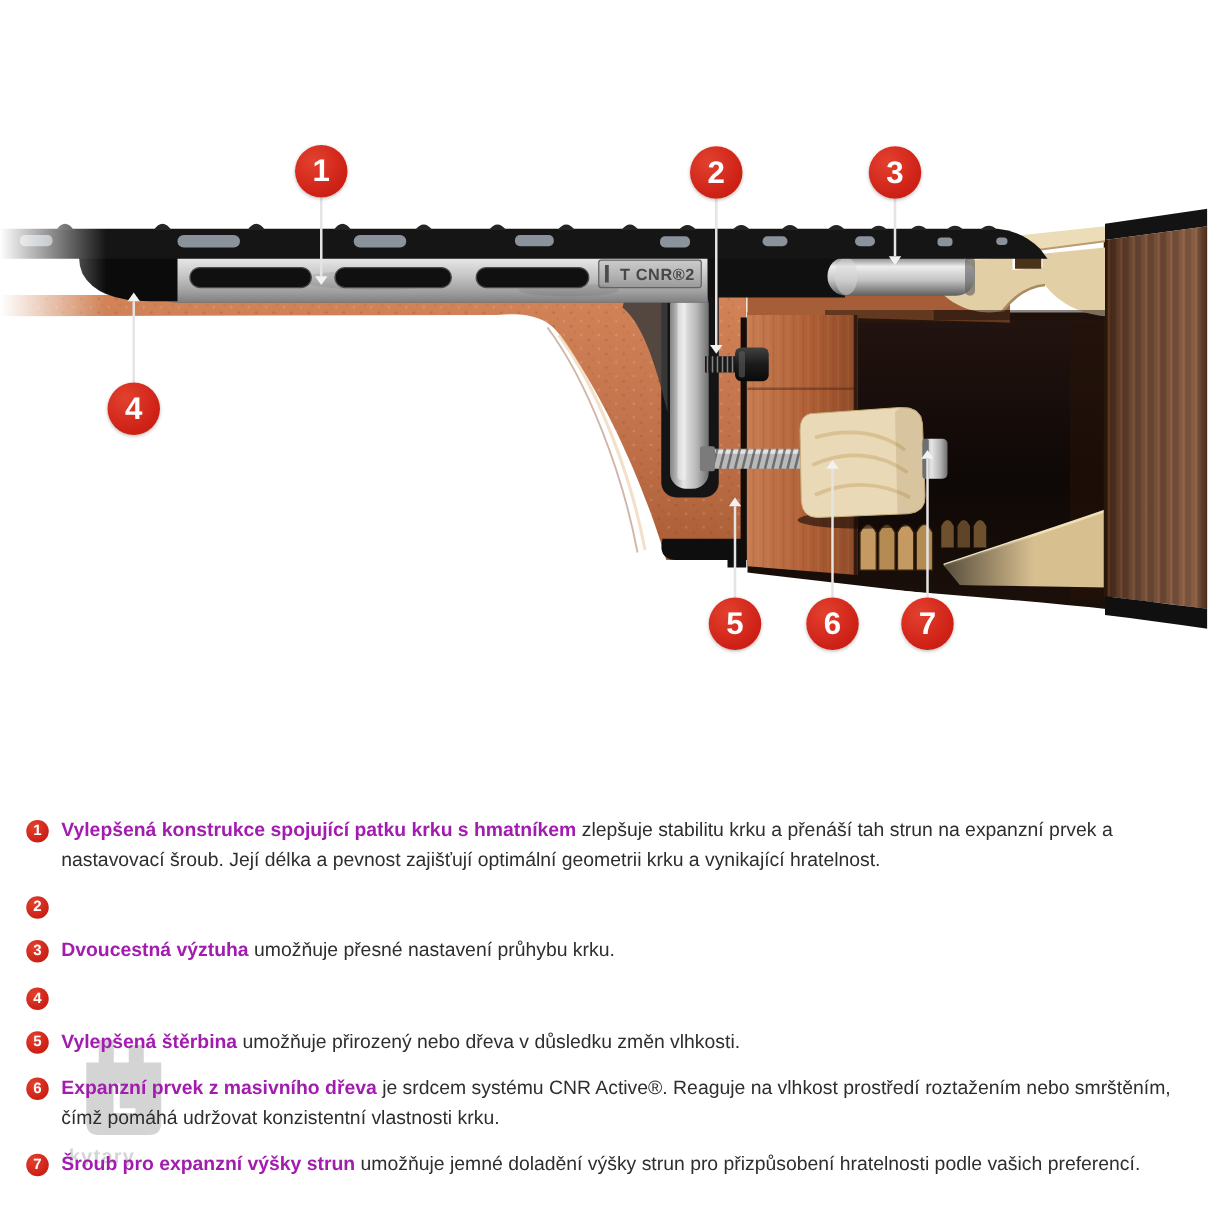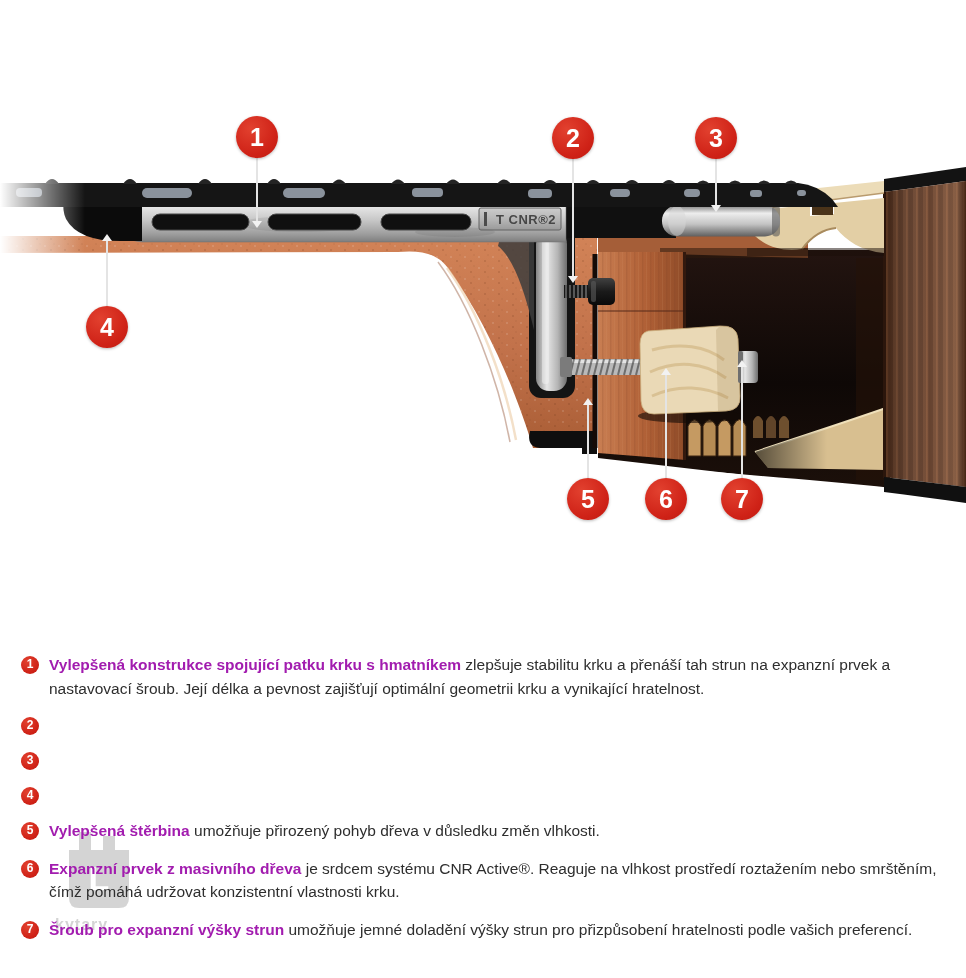--- a/index.html
+++ b/index.html
@@ -320,33 +320,34 @@
   <li class="legend-item">
     <span class="badge num-badge">
           <span class="badge-num">2</span>
         </span>
   </li>
 
   <li class="legend-item">
     <span class="badge num-badge">
           <span class="badge-num">3</span>
         </span>
+    <p><b class="lead">Dvoucestná výztuha</b> <span class="rest">umožňuje přesné nastavení průhybu krku.</span></p>
   </li>
 
   <li class="legend-item">
     <span class="badge num-badge">
           <span class="badge-num">4</span>
         </span>
   </li>
 
   <li class="legend-item">
     <span class="badge num-badge">
           <span class="badge-num">5</span>
         </span>
-    <p><b class="lead">Vylepšená štěrbina</b> <span class="rest">umožňuje přirozený pohyb dřeva v důsledku změn vlhkosti.</span></p>
+    <p><b class="lead">Vylepšená štěrbina</b> <span class="rest">umožňuje přirozený nebo dřeva v důsledku změn vlhkosti.</span></p>
   </li>
 
   <li class="legend-item">
     <span class="badge num-badge">
           <span class="badge-num">6</span>
         </span>
     <p><b class="lead">Expanzní prvek z masivního dřeva</b> <span class="rest">je srdcem systému CNR Active®. Reaguje na vlhkost prostředí roztažením nebo smrštěním, čímž pomáhá udržovat konzistentní vlastnosti krku.</span></p>
   </li>
 
   <li class="legend-item">

